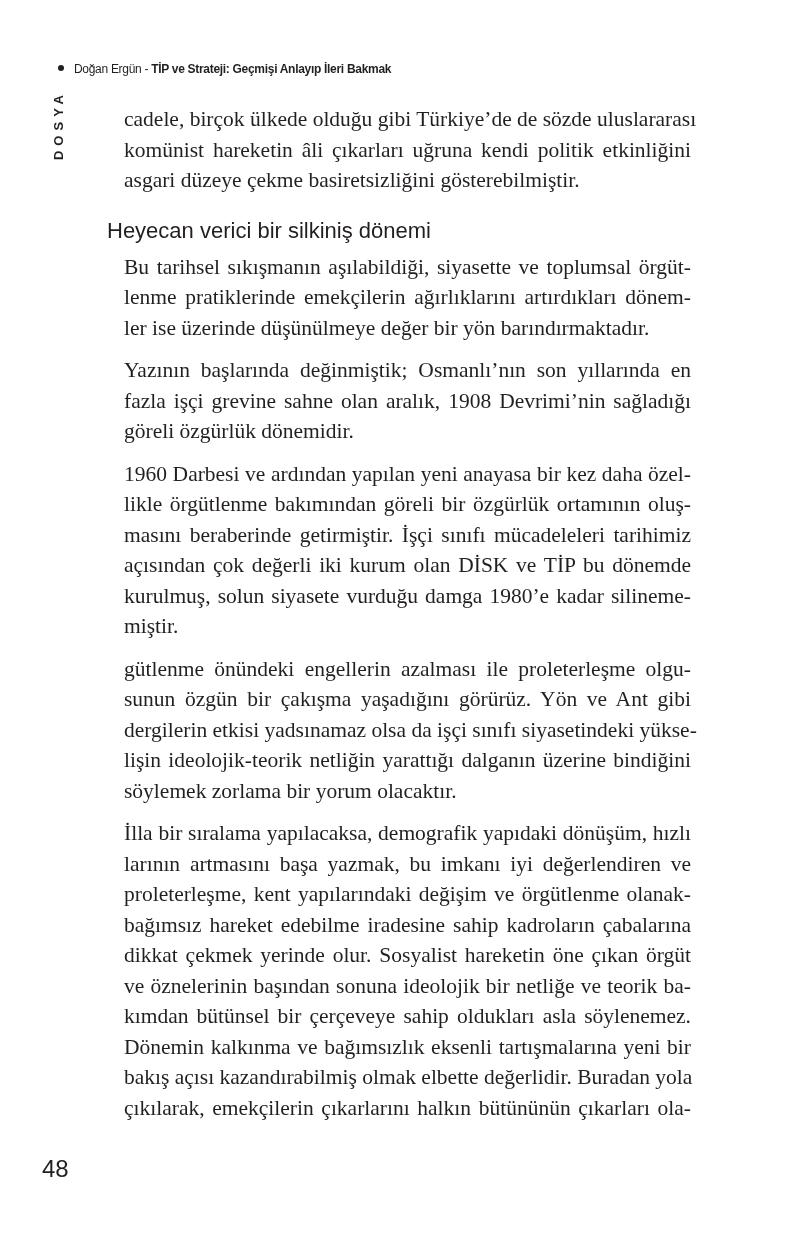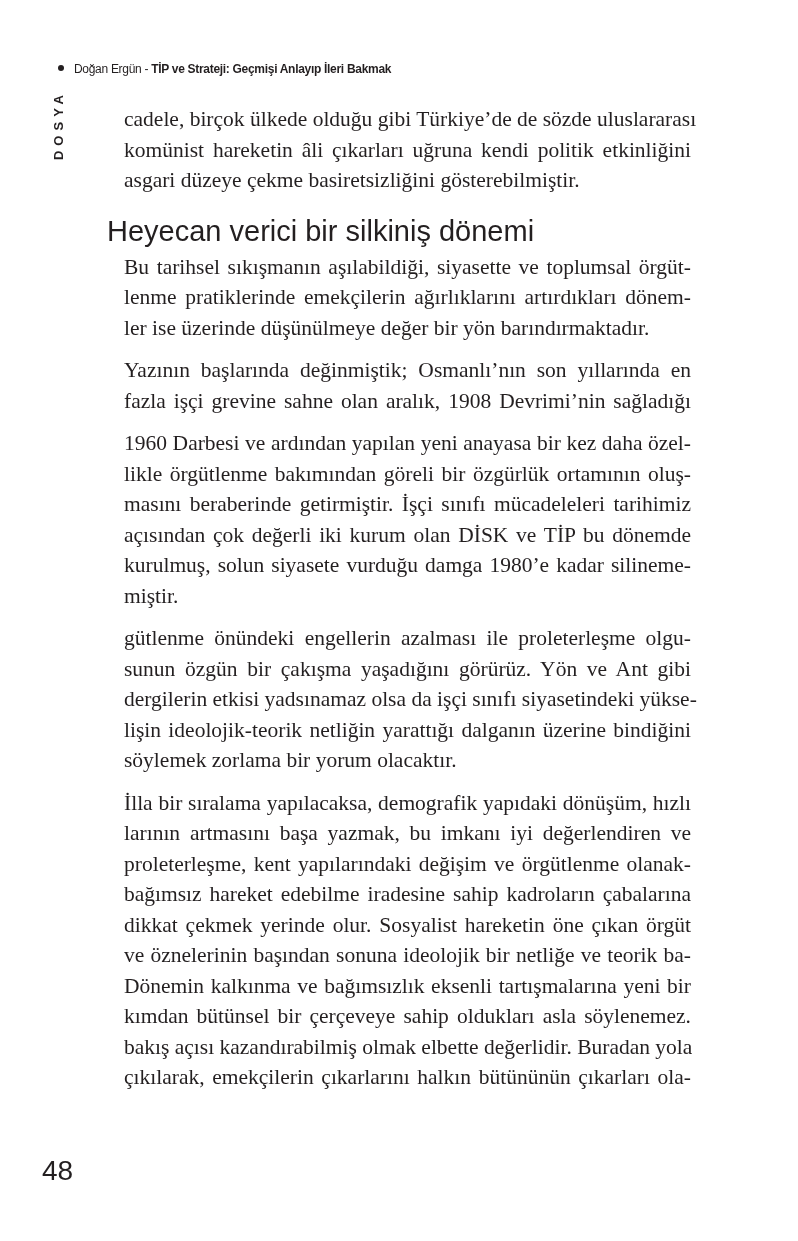--- a/index.html
+++ b/index.html
@@ -7,22 +7,22 @@
     .header { position: absolute; left: 58px; top: 62px; font-family: "Liberation Sans", sans-serif; font-size: 12px; letter-spacing: -0.3px; white-space: nowrap; }
     .bullet { display: inline-block; width: 6px; height: 6px; background: #231f20; border-radius: 50%; margin-right: 10px; vertical-align: middle; position: relative; top: -2px; }
     .author { font-weight: normal; }
     .title { font-weight: bold; }
     .dosya { position: absolute; left: 48px; top: 90px; width: 20px; height: 70px; }
     .dosya span { position: absolute; left: 50%; top: 50%; transform: translate(-50%,-50%) rotate(-90deg); font-family: "Liberation Sans", sans-serif; font-weight: bold; font-size: 13px; letter-spacing: 5px; white-space: nowrap; }
     .content { position: absolute; left: 107px; top: 104px; width: 584px; font-family: "Liberation Serif", serif; font-size: 21.5px; line-height: 30.5px; }
     .content p { margin: 0 0 12px 17px; text-align: justify; hyphens: manual; }
     .content .line { display: block; text-align: justify; text-align-last: justify; white-space: nowrap; }
     .content .line.last { text-align-last: left; font-family: Liberation Serif, serif; }
-    h2 { font-family: "Liberation Sans", sans-serif; font-weight: normal; font-size: 29px; margin: 20px 0 6px 0; line-height: 30px; }
-    .page-num { position: absolute; left: 42px; top: 1155px; font-family: "Liberation Sans", sans-serif; font-size: 28px; font-weight: 500; }
+    h2 { font-family: "Liberation Sans", sans-serif; font-weight: normal; font-size: 22px; margin: 20px 0 6px 0; line-height: 30px; }
+    .page-num { position: absolute; left: 42px; top: 1155px; font-family: "Liberation Sans", sans-serif; font-size: 24px; font-weight: 500; }
   </style>
 </head>
 <body>
 
 <div class="header">
   <span class="bullet"></span><span class="author">Doğan Ergün - </span><span class="title">TİP ve Strateji: Geçmişi Anlayıp İleri Bakmak</span>
 </div>
 
 <div class="dosya">
   <span>DOSYA</span>
@@ -39,20 +39,21 @@
 
   <p>
     <span class="line">Bu tarihsel sıkışmanın aşılabildiği, siyasette ve toplumsal örgüt-</span>
     <span class="line">lenme pratiklerinde emekçilerin ağırlıklarını artırdıkları dönem-</span>
     <span class="line last">ler ise üzerinde düşünülmeye değer bir yön barındırmaktadır.</span>
   </p>
 
   <p>
     <span class="line">Yazının başlarında değinmiştik; Osmanlı’nın son yıllarında en</span>
     <span class="line">fazla işçi grevine sahne olan aralık, 1908 Devrimi’nin sağladığı</span>
+    <span class="line last">göreli özgürlük dönemidir.</span>
   </p>
 
   <p>
     <span class="line">1960 Darbesi ve ardından yapılan yeni anayasa bir kez daha özel-</span>
     <span class="line">likle örgütlenme bakımından göreli bir özgürlük ortamının oluş-</span>
     <span class="line">masını beraberinde getirmiştir. İşçi sınıfı mücadeleleri tarihimiz</span>
     <span class="line">açısından çok değerli iki kurum olan DİSK ve TİP bu dönemde</span>
     <span class="line">kurulmuş, solun siyasete vurduğu damga 1980’e kadar silineme-</span>
     <span class="line last">miştir.</span>
   </p>
@@ -65,20 +66,20 @@
     <span class="line last">söylemek zorlama bir yorum olacaktır.</span>
   </p>
 
   <p>
     <span class="line">İlla bir sıralama yapılacaksa, demografik yapıdaki dönüşüm, hızlı</span>
     <span class="line">larının artmasını başa yazmak, bu imkanı iyi değerlendiren ve</span>
     <span class="line">proleterleşme, kent yapılarındaki değişim ve örgütlenme olanak-</span>
     <span class="line">bağımsız hareket edebilme iradesine sahip kadroların çabalarına</span>
     <span class="line">dikkat çekmek yerinde olur. Sosyalist hareketin öne çıkan örgüt</span>
     <span class="line">ve öznelerinin başından sonuna ideolojik bir netliğe ve teorik ba-</span>
+    <span class="line">kımdan bütünsel bir çerçeveye sahip oldukları asla söylenemez.</span>
     <span class="line">Dönemin kalkınma ve bağımsızlık eksenli tartışmalarına yeni bir</span>
-    <span class="line">kımdan bütünsel bir çerçeveye sahip oldukları asla söylenemez.</span>
     <span class="line">bakış açısı kazandırabilmiş olmak elbette değerlidir. Buradan yola</span>
     <span class="line">çıkılarak, emekçilerin çıkarlarını halkın bütününün çıkarları ola-</span>
   </p>
 </div>
 
 <div class="page-num">48</div>
 
 </body></html>

